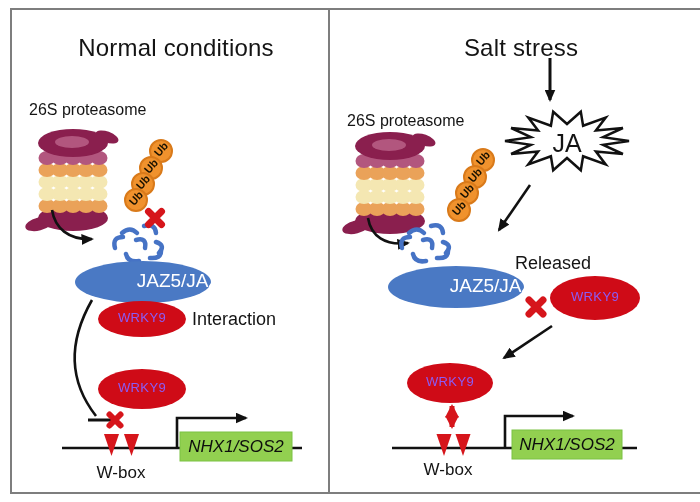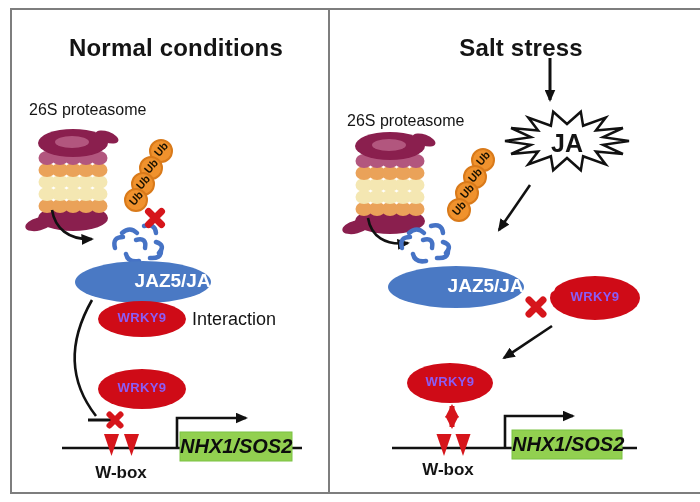--- a/index.html
+++ b/index.html
@@ -8,27 +8,27 @@
     font-family:"Liberation Sans", sans-serif; overflow:hidden;
   }
   .panel {
     position:absolute; top:8px; height:486px; box-sizing:border-box;
     border:2px solid var(--panel-border,#7e7e7e); background:#fff;
   }
   #panel-left  { left:10px;  width:332px; }
   #panel-right { left:328px; width:388px; }
   .panel svg { position:absolute; left:0; top:0; }
   .lbl { position:absolute; color:#141414; white-space:nowrap; }
-  .ctr { text-align:center;font-weight:bold; }
+  .ctr { text-align:center; }
   .title { font-size:24px; letter-spacing:0.2px; }
   .sub { font-size:16px; }
   .note { font-size:18px; }
   .oval-lbl { font-size:19px; color:#ffffff;margin-left:46px; }
   .wrky-lbl { color:#8b5cf6; font-size:13px; letter-spacing:0.4px; }
-  .gene-lbl { font-style:italic; font-size:20px; color:#0d0d0d; }
+  .gene-lbl { font-style:italic; font-size:17px; color:#0d0d0d; }
   .wbox-lbl { font-size:17px; }
   .ub-lbl { font-size:11px; font-weight:700; color:#1a1200; transform:rotate(-48deg); }
   .ja-lbl { font-size:25px; }
   
   .jaz   { fill:var(--jaz-blue,#4a79c4); }
   .wrky  { fill:var(--wrky-red,#cf0b17); }
   .ub    { fill:var(--ub-orange,#f0922d); stroke:var(--ub-orange-dark,#d97a1a); stroke-width:2; }
   .gene  { fill:var(--gene-green,#92d050); stroke:var(--gene-green-edge,#7bc243); stroke-width:1; }
   .sq    { stroke:var(--squiggle-blue,#4673c5); stroke-width:4.5; fill:none; stroke-linecap:round; }
   .xmark { stroke:var(--accent-red,#d6151b); stroke-linecap:round; fill:none; }
@@ -186,18 +186,19 @@
     <polygon class="accf" points="125.5,424 140.5,424 133,446"></polygon>
   </svg>
 
   <span class="lbl title ctr" style="left:41px; top:24px; width:300px;">Salt stress</span>
   <span class="lbl ja-lbl ctr" style="left:212px; top:119px; width:50px;">JA</span>
   <span class="lbl sub" style="left:17px; top:102px;">26S proteasome</span>
   <span class="lbl ub-lbl ctr" style="left:141px; top:142px; width:24px;">Ub</span>
   <span class="lbl ub-lbl ctr" style="left:133px; top:159px; width:24px;">Ub</span>
   <span class="lbl ub-lbl ctr" style="left:125px; top:175px; width:24px;">Ub</span>
   <span class="lbl ub-lbl ctr" style="left:117px; top:192px; width:24px;">Ub</span>
+  <span class="lbl note" style="left:185px; top:243px;">Released</span>
   <span class="lbl oval-lbl ctr" style="left:66px; top:265px; width:120px;">JAZ5/JAZ10</span>
   <span class="lbl wrky-lbl ctr" style="left:221px; top:279px; width:88px;">WRKY9</span>
   <span class="lbl wrky-lbl ctr" style="left:76px; top:364px; width:88px;">WRKY9</span>
   <span class="lbl gene-lbl ctr" style="left:182px; top:420px; width:110px; line-height:29px;">NHX1/SOS2</span>
   <span class="lbl wbox-lbl ctr" style="left:88px; top:450px; width:60px;">W-box</span>
 </section>
 
 </body></html>

